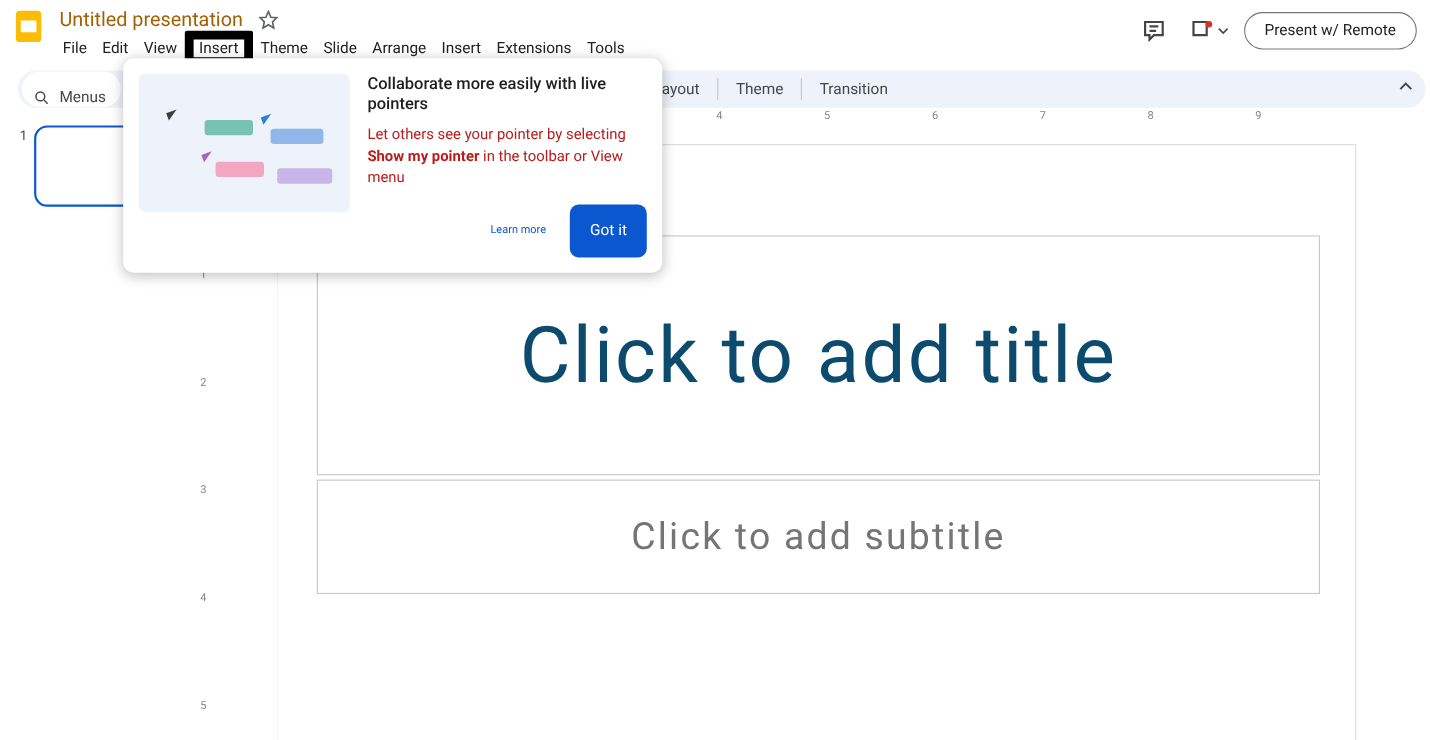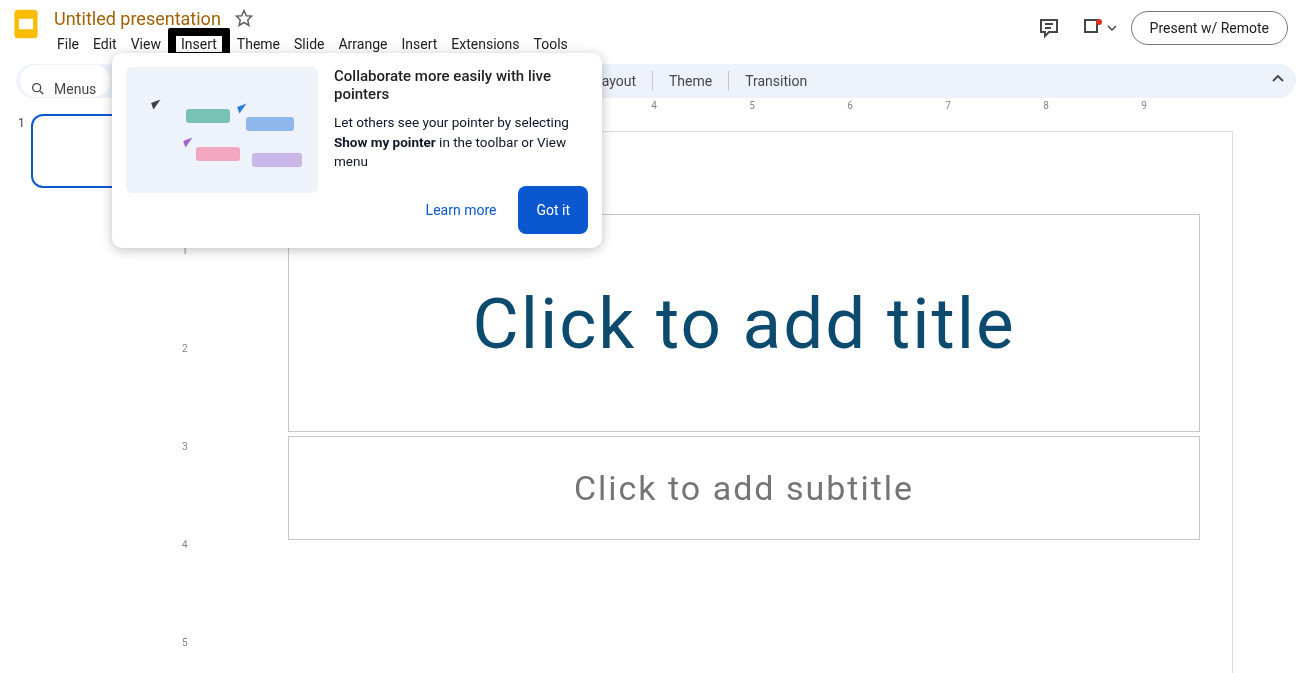--- a/index.html
+++ b/index.html
@@ -48,23 +48,23 @@
   .title-box { position: absolute; left: 36px; top: 82px; width: 912px; height: 218px; border: 1px solid #c7c7c7; display: flex; align-items: center; justify-content: center; }
   .title-ph { font-size: 71px; color: #0c4a6e; letter-spacing: 2px; }
   .sub-box { position: absolute; left: 36px; top: 304px; width: 912px; height: 104px; border: 1px solid #c7c7c7; display: flex; align-items: center; justify-content: center; }
   .sub-ph { font-size: 34px; color: #757575; letter-spacing: 2px; }
 
   
   .popover { position: absolute; top: 53px; left: 112px; width: 490px; background: #fff; border-radius: 10px; box-shadow: 0 2px 12px rgba(0,0,0,0.25); padding: 14px; display: flex; gap: 16px; z-index: 50; }
   .pop-ill { width: 192px; height: 126px; background: #eef2fa; border-radius: 6px; position: relative; overflow: hidden; flex-shrink: 0; }
   .pop-body { flex: 1; display: flex; flex-direction: column; justify-content: space-between; }
   .pop-title { font-size: 15px; font-weight: 500; color: #1f1f1f; margin-bottom: 10px; }
-  .pop-text { font-size: 13.5px; color: #0f172a; line-height: 1.45; }
+  .pop-text { font-size: 13.5px; color: #b91c1c; line-height: 1.45; }
   .pop-actions { display: flex; gap: 10px; justify-content: flex-end; margin-top: auto; padding-top: 14px; }
-  .pop-link { color: #0b57d0; font-size: 14px; padding: 8px 12px; background: transparent; border: none; cursor: pointer; border-radius: 6px; }
+  .pop-link { color: #0b57d0; font-size: 10px; padding: 8px 12px; background: transparent; border: none; cursor: pointer; border-radius: 6px; }
   .pop-primary { color: #fff; background: #0b57d0; font-size: 14px; padding: 16px 18px; border: none; cursor: pointer; border-radius: 8px; }
   .ill-cursor1 { position: absolute; left: 26px; top: 34px; width: 0; height: 0; border-left: 10px solid #3c4043; border-bottom: 7px solid transparent; transform: rotate(-20deg); }
   .ill-cursor2 { position: absolute; left: 58px; top: 72px; width: 0; height: 0; border-left: 10px solid #a165c6; border-bottom: 7px solid transparent; transform: rotate(-20deg); }
   .ill-cursor3 { position: absolute; left: 112px; top: 38px; width: 0; height: 0; border-left: 10px solid #2a7de1; border-bottom: 7px solid transparent; transform: rotate(-20deg); }
   .ill-box { position: absolute; border-radius: 3px; }
   .b1 { left: 60px; top: 42px; width: 44px; height: 14px; background: #78c2b3; }
   .b2 { left: 120px; top: 50px; width: 48px; height: 14px; background: #8fb7ea; }
   .b3 { left: 70px; top: 80px; width: 44px; height: 14px; background: #f2a6c0; }
   .b4 { left: 126px; top: 86px; width: 50px; height: 14px; background: #c9b6e8; }
 </style>

